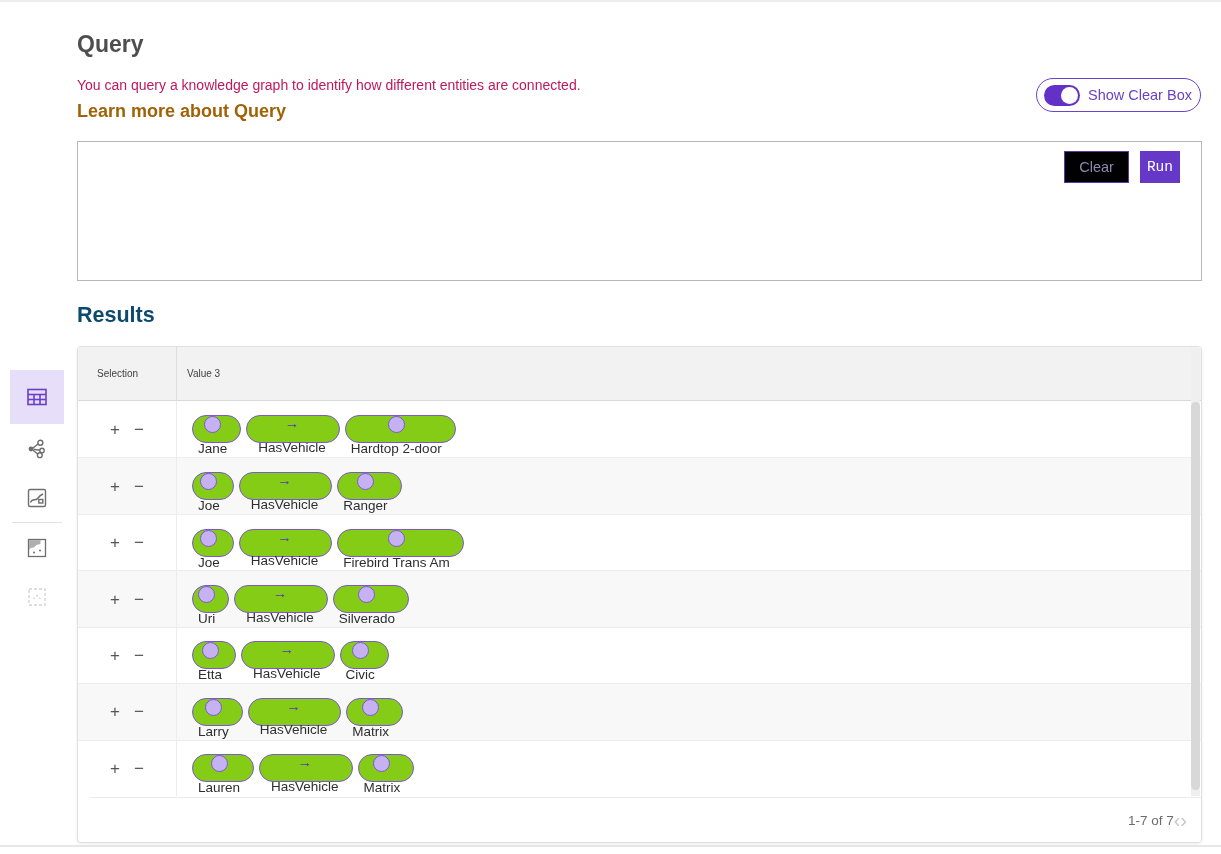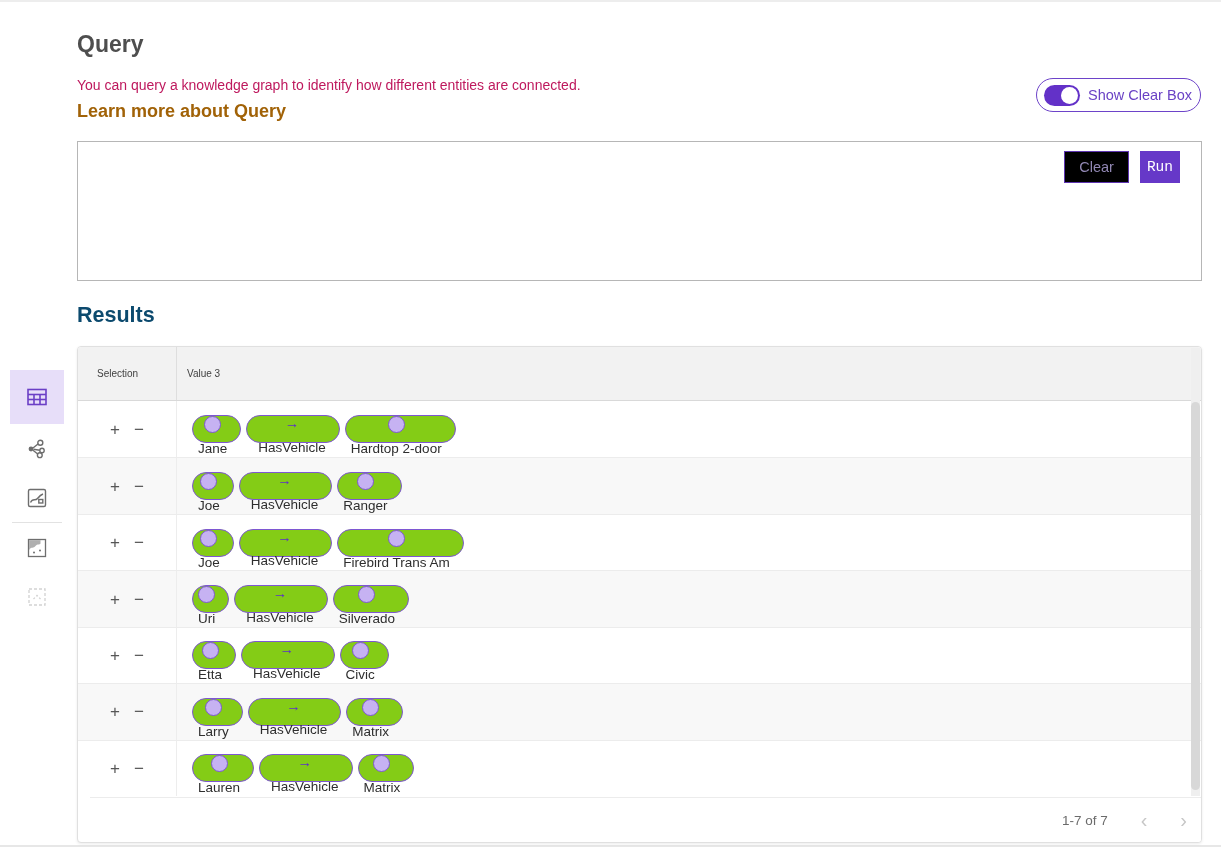--- a/index.html
+++ b/index.html
@@ -71,21 +71,21 @@
     border:1.5px solid #7e57d2; flex-shrink:0; }
   .pill.edge { padding:0 13px 0 11px; gap:9px; }
   .arrow { color:#5b2fc9; font-size:14.5px; line-height:1; }
 
   .scroll-track { position:absolute; top:1px; right:1px; width:9px; bottom:46px; background:#efefef; }
   .scroll-thumb { position:absolute; top:54px; right:0; width:9px; height:388px;
     background:#d8d8d8; border-radius:5px; }
 
   .tfoot { position:absolute; left:12px; right:0; bottom:0; height:45px; background:#fff;
     border-top:1px solid #ececec; display:flex; align-items:center;
-    justify-content:flex-end; gap:33px; padding-right:14px; font-size:13.5px; color:#6b6b6b; }
+    justify-content:flex-end; padding-right:14px; font-size:13.5px; color:#6b6b6b; }
   .pg-chevron { color:#c6c6c6; font-size:20px; line-height:1; cursor:default; }
 </style>
 </head>
 <body>
 
 <div class="top-line"></div>
 <div class="bottom-line"></div>
 
 <div class="query-title">Query</div>
 <div class="query-desc">You can query a knowledge graph to identify how different entities are connected.</div>

